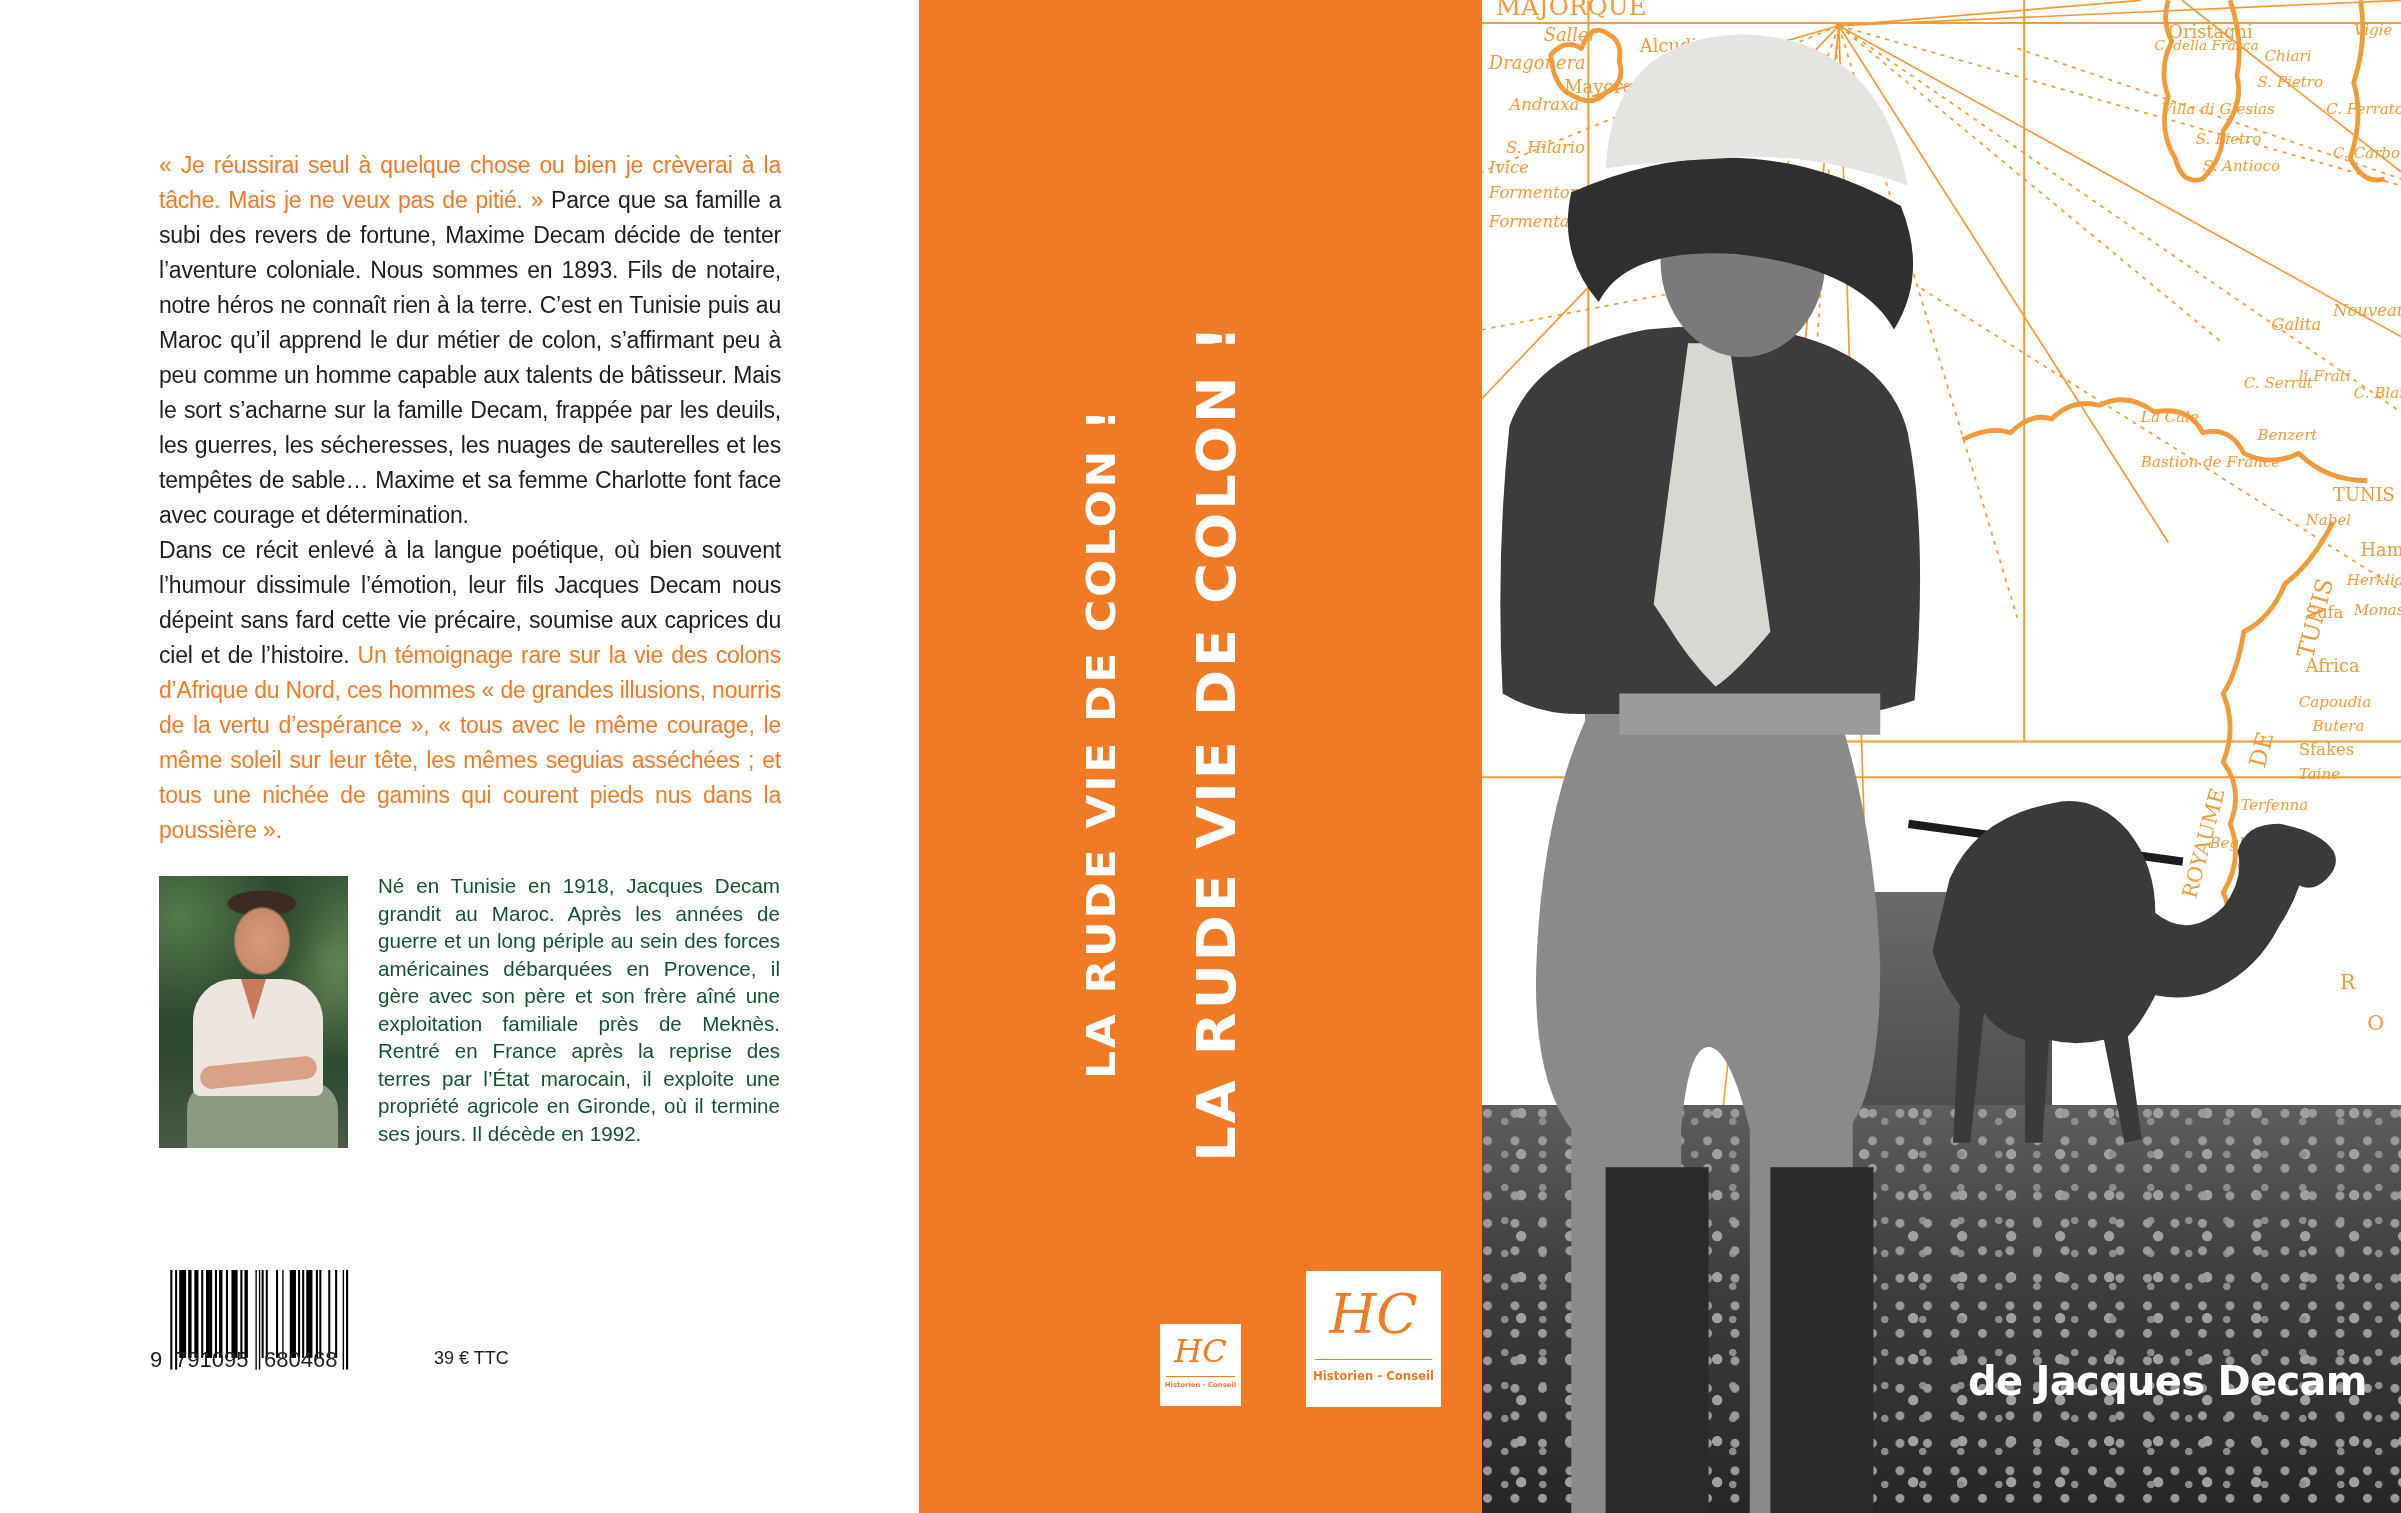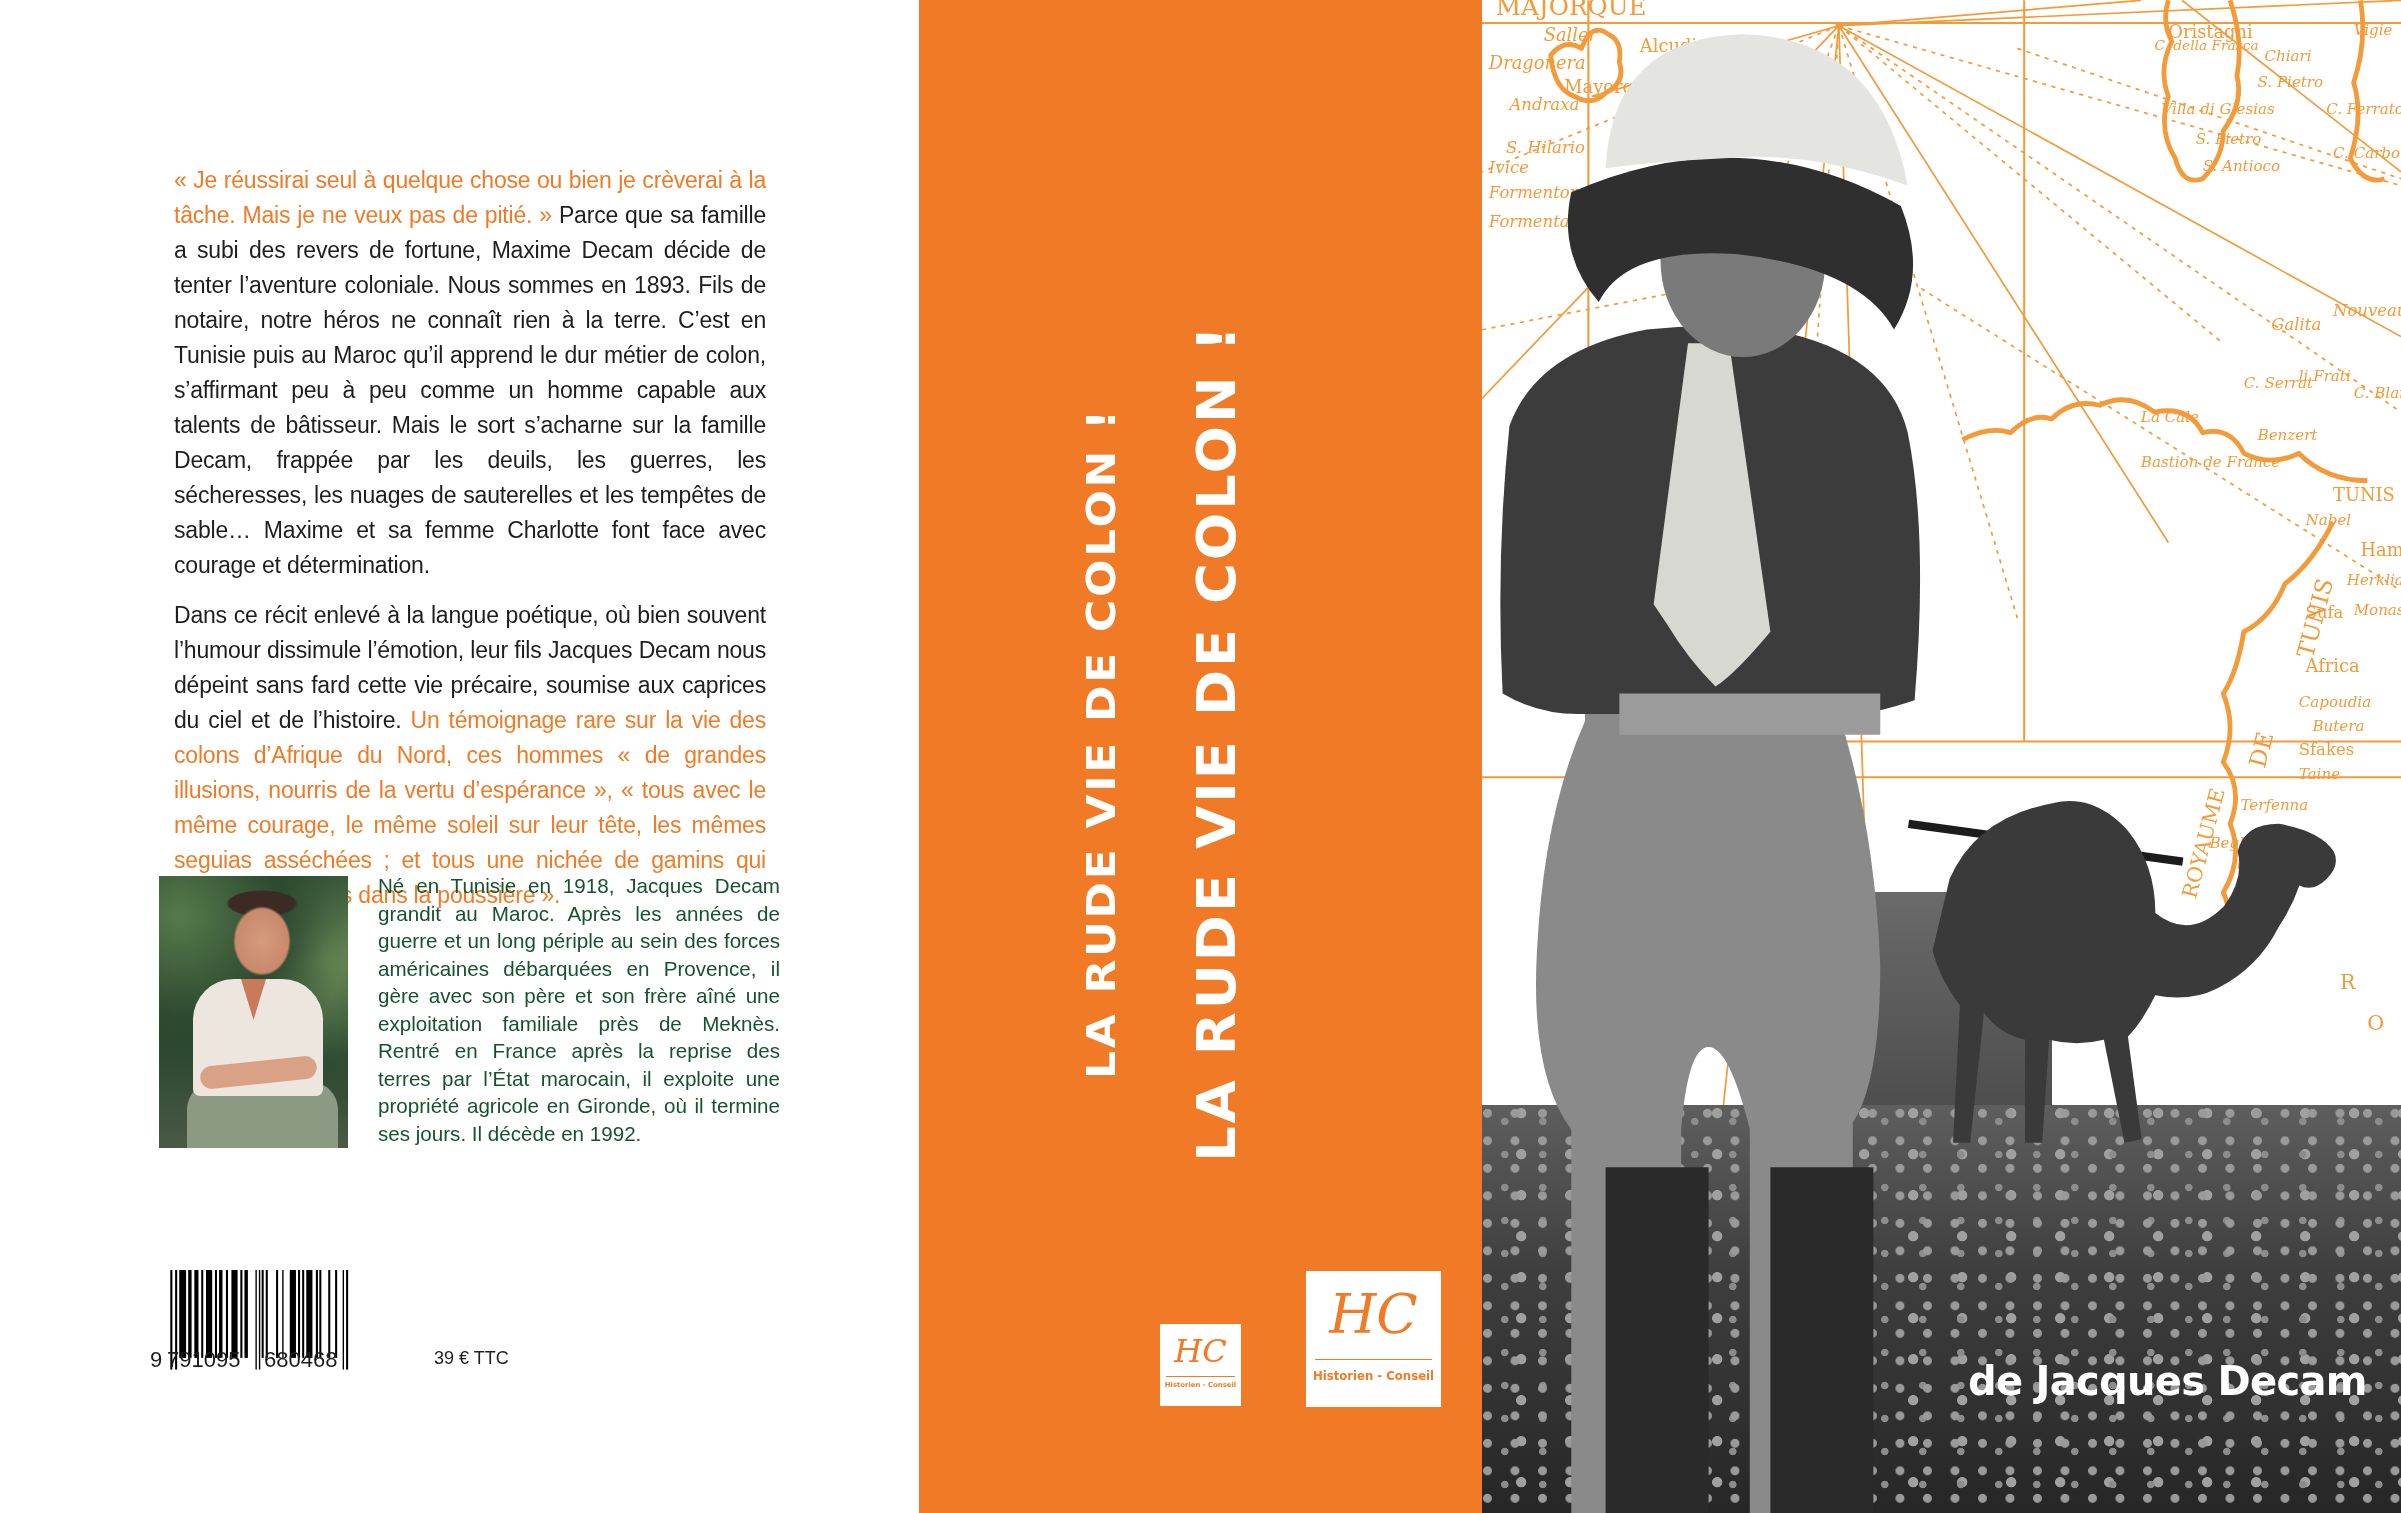--- a/index.html
+++ b/index.html
@@ -1,21 +1,21 @@
 <!DOCTYPE html>
 <html style="font-size:11px"><head>
 <meta charset="utf-8">
 <style>
   html, body { margin:0; padding:0; }
   body { width:2401px; height:1514px; position:relative; overflow:hidden; background:#ffffff; font-family:"Liberation Sans", "DejaVu Sans", sans-serif; }
 
   
   .back { position:absolute; left:0; top:0; width:919px; height:1514px; background:#ffffff; }
   .blurb { position:absolute; left:159px; top:148px; width:622px; font-size:23px; line-height:35px; color:#1e1e1e; text-align:justify; letter-spacing:-0.2px; }
-  .blurb p { margin:15px; }
+  .blurb p { margin:0; }
   .orange-text { color:#f07a25; }
   .author-photo { position:absolute; left:159px; top:876px; width:189px; height:272px; overflow:hidden;
     background:
       radial-gradient(ellipse 48px 58px at 103px 65px, #d69a7c 0%, #c98a6c 55%, rgba(0,0,0,0) 60%),
       radial-gradient(ellipse 55px 20.6px at 103px 27.5px, #3c2b22 0%, #3c2b22 60%, rgba(0,0,0,0) 65%),
       linear-gradient(180deg, rgba(0,0,0,0) 0%, rgba(0,0,0,0) 40%, rgba(0,0,0,0) 100%),
       radial-gradient(circle at 20.6px 41px, #557a4a 0%, #2d4a30 35%, rgba(0,0,0,0) 60%),
       radial-gradient(circle at 165px 82px, #6e8f5a 0%, #2f4d33 40%, rgba(0,0,0,0) 65%),
       linear-gradient(180deg, #3e5e3f 0%, #2a4530 60%, #4a5a45 100%); }
   .author-photo .shirt { position:absolute; left:34px; top:103px; width:130px; height:117px; background:#ece6df; border-radius:41px 41px 6.9px 6.9px; }
@@ -103,21 +103,21 @@
         <rect x="213" y="0" width="9" height="128"></rect>
       <rect x="227" y="0" width="3" height="128"></rect>
         <rect x="232" y="0" width="3" height="128"></rect>
       <rect x="245" y="0" width="3" height="128"></rect>
         <rect x="255" y="0" width="3" height="128"></rect>
       <rect x="266" y="0" width="2" height="145"></rect>
         <rect x="271" y="0" width="3" height="145"></rect>
     </g>
   </svg>
   <span class="barcode-digits" style="left:150px;">9</span>
-  <span class="barcode-digits" style="left:167px;">791095</span>
+  <span class="barcode-digits" style="left:175px;">791095</span>
   <span class="barcode-digits" style="left:264px;">680468</span>
   <span class="price">39 € TTC</span>
 </div>
 
 <div class="band"></div>
 
 <div class="spine-title small">LA RUDE VIE DE COLON !</div>
 <div class="spine-title large">LA RUDE VIE DE COLON !</div>
 
 <div class="logo small">

